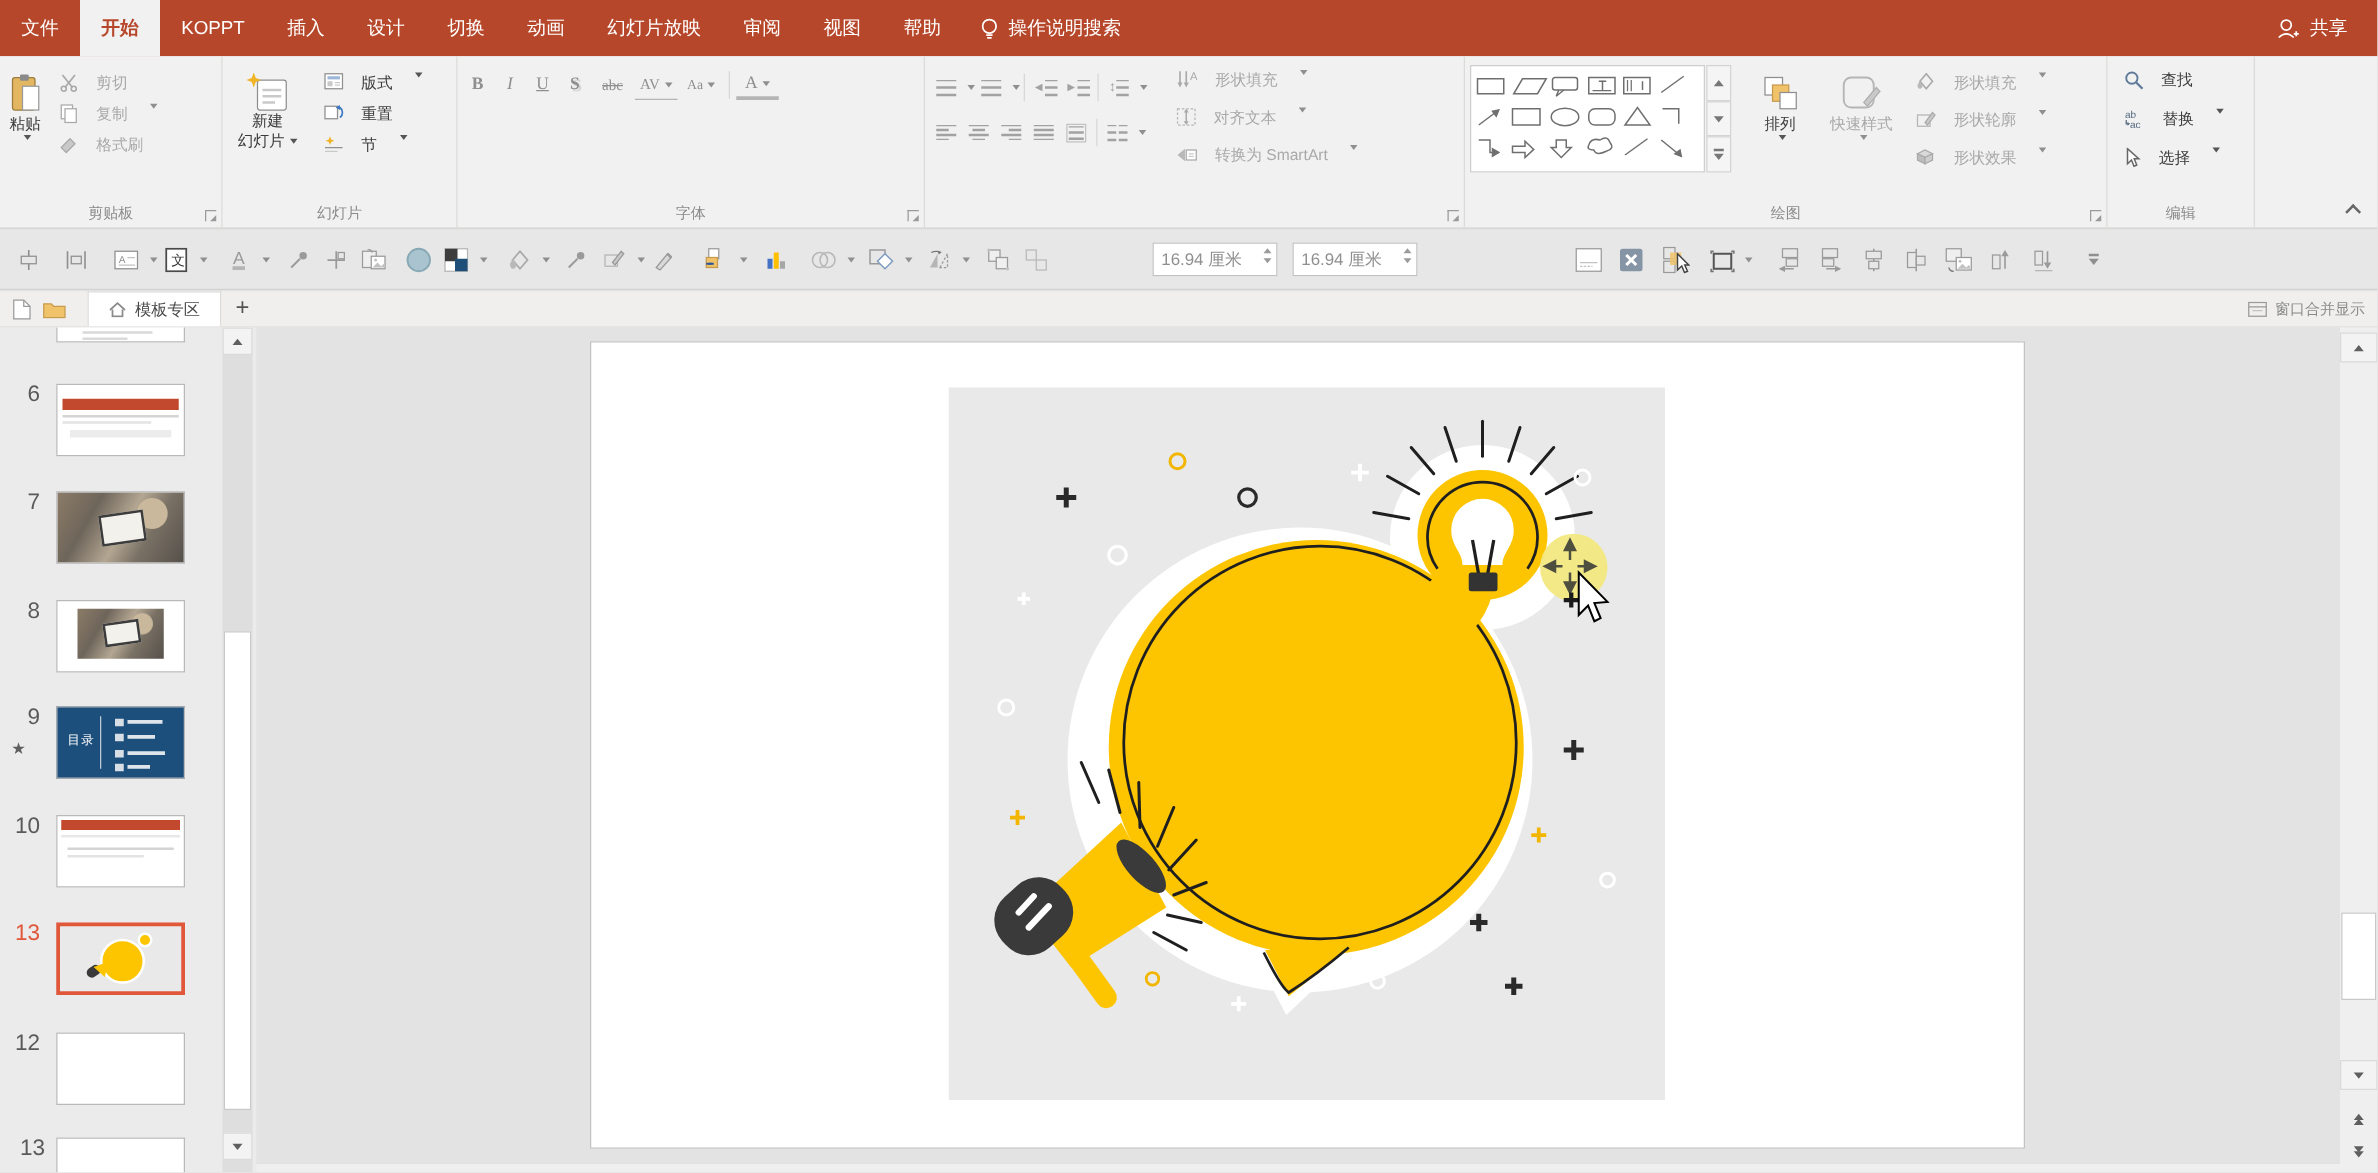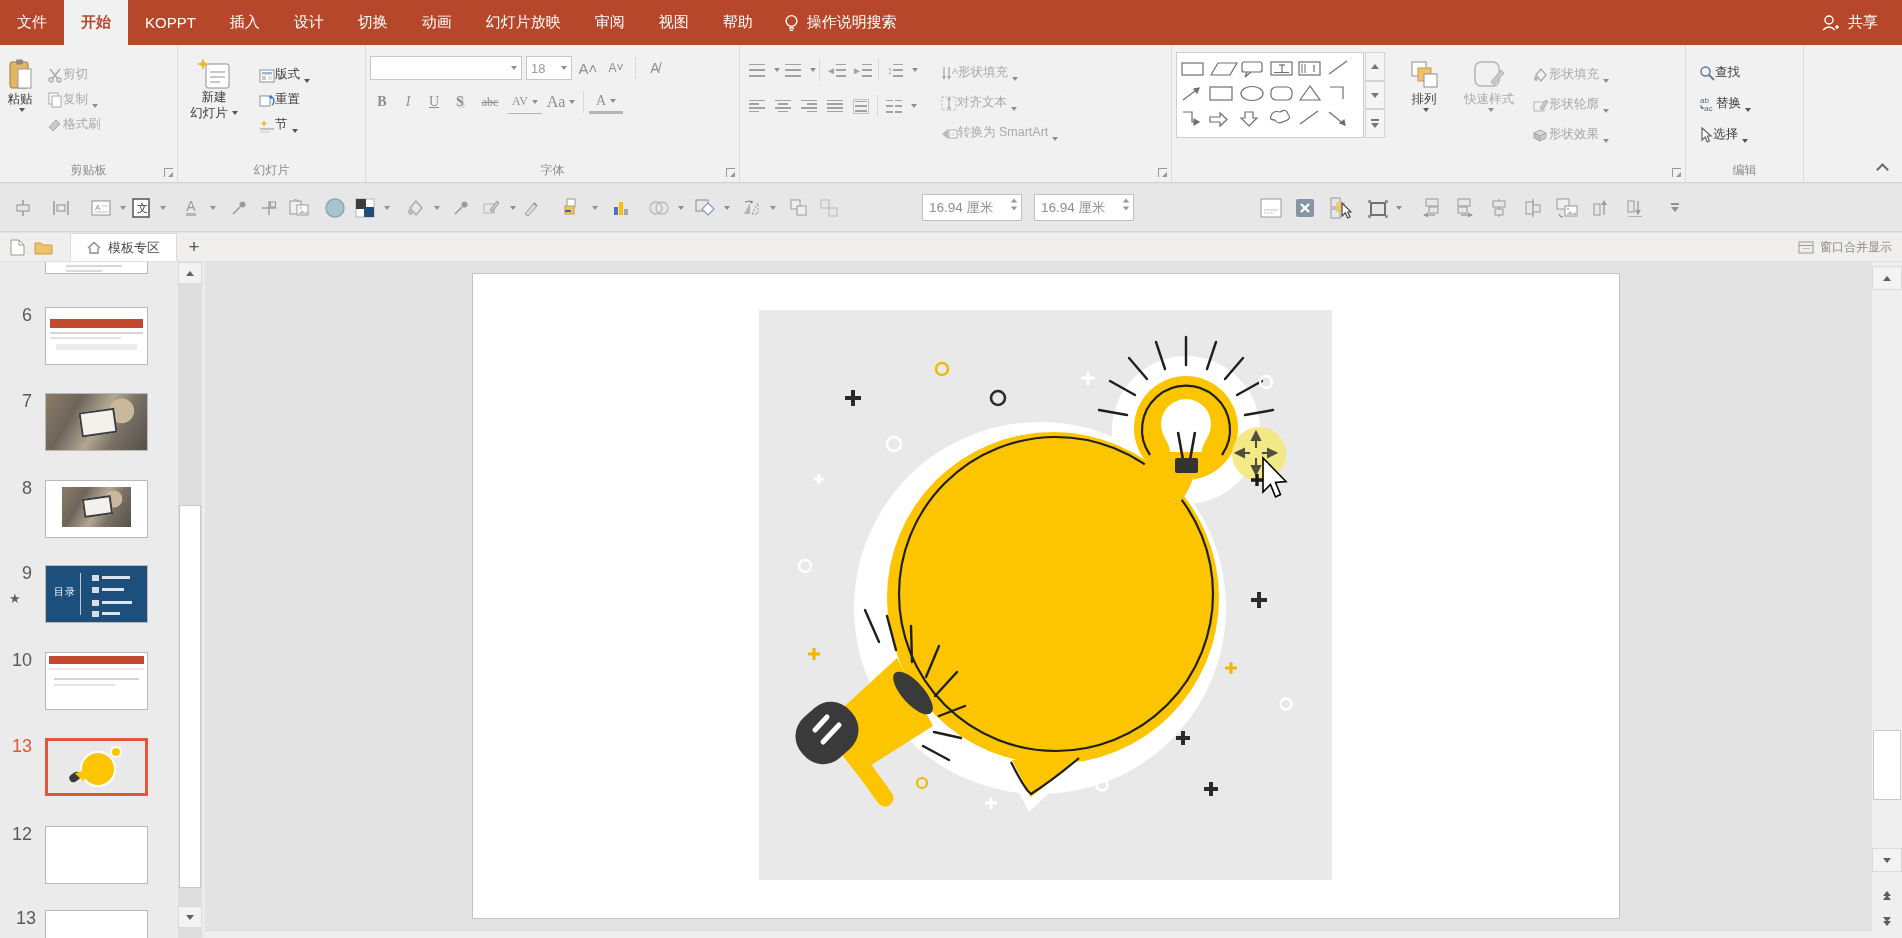--- a/index.html
+++ b/index.html
@@ -11,21 +11,21 @@
   .mtab.active{background:#f1f1f1;color:var(--ribbon-red,#b7472a);font-weight:bold}
   .msearch{display:flex;align-items:center;gap:8px;padding:0 14px;font-size:15px}
   .mshare{margin-left:auto;display:flex;align-items:center;gap:8px;padding:0 24px;font-size:15px}
   
   .ribbon{position:absolute;top:45px;left:0;right:0;height:138px;background:#f1f1f1;border-bottom:1px solid #d2d1d0;display:flex}
   .rgroup{position:relative;border-right:1px solid #dcdbda;height:100%;flex-shrink:0;padding:7px 4px 20px}
   .glabel{position:absolute;left:0;right:0;bottom:3px;text-align:center;font-size:12px;color:#8b8b8b}
   .lnch{position:absolute;right:4px;bottom:5px;width:9px;height:9px;border-left:1px solid #9a9a9a;border-top:1px solid #9a9a9a}
   .lnch:after{content:"";position:absolute;right:0;bottom:0;width:0;height:0;border-left:5px solid transparent;border-bottom:5px solid #9a9a9a}
   .bigbtn{display:inline-flex;flex-direction:column;align-items:center;justify-content:flex-start;font-size:12.5px;color:#3b3b3b;height:100px;padding-top:6px;line-height:1.25;text-align:center}
-  .smbtn{display:flex;align-items:flex-end;gap:0;font-size:12.5px;color:#3b3b3b;height:25px;padding:0 3px;white-space:nowrap}
+  .smbtn{display:flex;align-items:flex-start;gap:14px;font-size:12.5px;color:#3b3b3b;height:25px;padding:0 3px;white-space:nowrap}
   .gray{color:#a9a9a9!important}
   .dd{display:inline-block;width:0;height:0;border-left:3.5px solid transparent;border-right:3.5px solid transparent;border-top:4px solid #8f8f8f;margin-left:4px;vertical-align:middle}
   .dark .dd{border-top-color:#555}
   .col{display:flex;flex-direction:column;justify-content:flex-start}
   .row{display:flex;align-items:center}
   .combo{background:#fff;border:1px solid #c6c6c6;height:24px;display:flex;align-items:center;font-size:13px;color:#9a9a9a;padding:0 4px;position:relative}
   .combo .dd{position:absolute;right:4px}
   .ibox{width:24px;height:23px;display:inline-flex;align-items:center;justify-content:center;flex-shrink:0}
   .fbtn{font-size:14px;color:#8f8f8f;width:24px;height:24px;display:inline-flex;align-items:center;justify-content:center;font-family:"Liberation Serif","DejaVu Serif",serif}
   .vdiv{width:1px;height:22px;background:#d8d8d8;margin:0 3px}
@@ -215,50 +215,31 @@
           <span>节</span>
             <span class="dd"></span>
         </div>
       </div>
     </div>
     <div class="glabel">幻灯片</div>
   </div>
 
   <div class="rgroup" style="width:374px">
     <div class="col" style="gap:10px;padding-top:4px">
-      <div class="row" style="gap:4px">
-        <div class="combo" style="width:152px">
-            <span class="dd"></span>
-          </div>
-        <div class="combo" style="width:46px">
-            <span>18</span>
-            <span class="dd"></span>
-          </div>
-        <div class="ibox">
-            <span style="font-size:15px;color:#8f8f8f">A˄</span>
-          </div>
-        <div class="ibox">
-            <span style="font-size:12px;color:#8f8f8f">A˅</span>
-          </div>
-        <div class="vdiv"></div>
-        <div class="ibox">
-            <span style="font-size:14px;color:#8f8f8f">A̸</span>
-          </div>
-      </div>
       <div class="row" style="gap:2px">
         <div class="fbtn" style="font-weight:bold">B</div>
         <div class="fbtn" style="font-style:italic">I</div>
         <div class="fbtn" style="text-decoration:underline">U</div>
         <div class="fbtn" style="font-weight:bold;text-shadow:1.5px 1.5px 1px #ccc">S</div>
         <div class="fbtn" style="width:32px;text-decoration:line-through;font-size:12px">abc</div>
         <div class="fbtn" style="width:34px;font-size:12px;border-bottom:1px solid #b5b5b5">
             <span>AV</span>
             <span class="dd"></span>
           </div>
-        <div class="fbtn" style="width:34px;font-size:16px">
+        <div class="fbtn" style="width:34px;font-size:11px">
             <span>Aa</span>
             <span class="dd"></span>
           </div>
         <div class="vdiv"></div>
         <div class="fbtn" style="width:34px;font-size:14px;border-bottom:3px solid #b5b5b5">
             <span>A</span>
             <span class="dd"></span>
           </div>
       </div>
     </div>
@@ -495,20 +476,21 @@
           <svg width="17" height="15" viewBox="0 0 17 15">
               <path d="M2 5 L8 2 L14 5 L8 8 Z" fill="#d9d9d9" stroke="#a9a9a9"></path>
               <path d="M2 5 L2 10 L8 13 L8 8 Z" fill="#bdbdbd" stroke="#a9a9a9"></path>
               <path d="M14 5 L14 10 L8 13 L8 8 Z" fill="#cecece" stroke="#a9a9a9"></path>
             </svg>
           <span>形状效果</span>
             <span class="dd"></span>
         </div>
       </div>
     </div>
+    <div class="glabel">绘图</div>
     <div class="lnch"></div>
   </div>
 
   <div class="rgroup" style="width:118px;border-right:1px solid #dcdbda">
     <div class="col" style="gap:6px;padding-top:4px;padding-left:6px">
       <div class="smbtn dark">
         <svg width="16" height="16" viewBox="0 0 16 16">
             <circle cx="6.5" cy="6.5" r="4.5" fill="none" stroke="#5f7a99" stroke-width="1.5"></circle>
             <line x1="10" y1="10" x2="15" y2="15" stroke="#5f7a99" stroke-width="1.8"></line>
           </svg>

